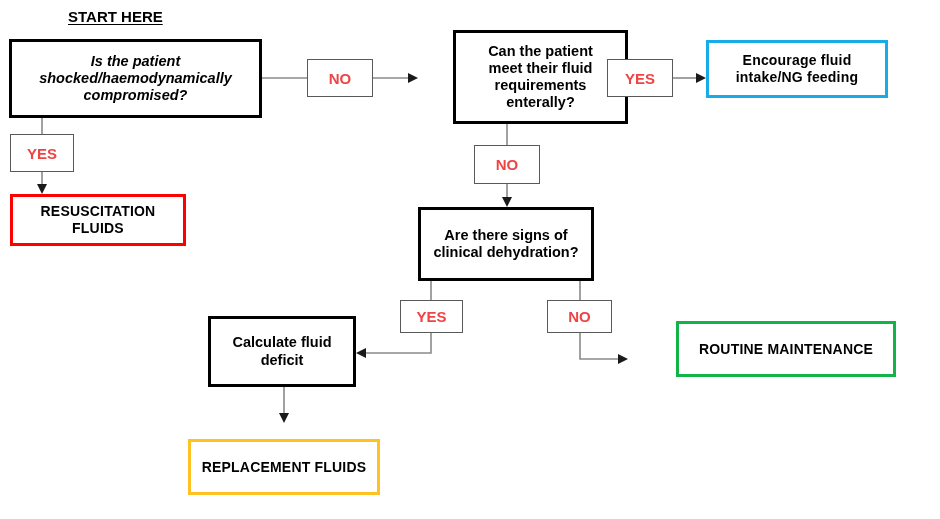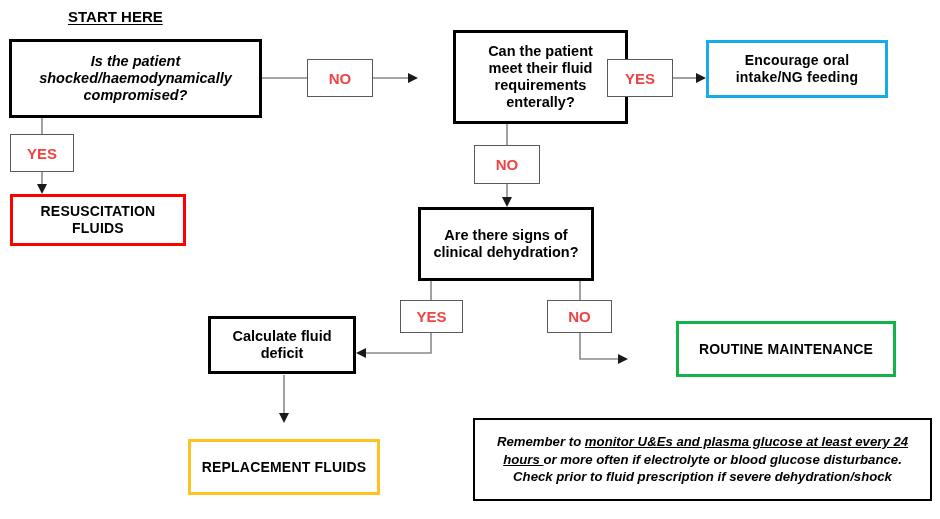--- a/index.html
+++ b/index.html
@@ -141,39 +141,36 @@
   </svg>
 
   <div class="caption" style="left:68px; top:8px;">START HERE</div>
 
   <div class="node decision" style="left:9px; top:39px; width:253px; height:79px; padding:0 7px;font-style:italic;">Is the patient shocked/haemodynamically compromised?</div>
 
   <div class="node terminal red" style="left:10px; top:194px; width:176px; height:52px;">RESUSCITATION FLUIDS</div>
 
   <div class="node decision" style="left:418px; top:30px; width:175px; height:94px; padding:0 24px;margin-left:35px;">Can the patient meet their fluid requirements enterally?</div>
 
-  <div class="node terminal cyan" style="left:706px; top:40px; width:182px; height:58px; padding:0 6px;">Encourage oral intake/NG feeding</div>
+  <div class="node terminal cyan" style="left:706px; top:40px; width:182px; height:58px; padding:0 6px;">Encourage fluid intake/NG feeding</div>
 
   <div class="node decision" style="left:418px; top:207px; width:176px; height:74px; padding:0 8px;">Are there signs of clinical dehydration?</div>
 
-  <div class="node decision" style="left:208px; top:316px; width:148px; height:58px; padding:8px 6px;">Calculate fluid deficit</div>
+  <div class="node decision" style="left:208px; top:316px; width:148px; height:71px; padding:8px 6px;">Calculate fluid deficit</div>
 
   <div class="node terminal gold" style="left:188px; top:423px; width:192px; height:56px;margin-top:16px;">REPLACEMENT FLUIDS</div>
 
   <div class="node terminal green" style="left:628px; top:321px; width:220px; height:56px;margin-left:48px;">ROUTINE MAINTENANCE</div>
 
   <div class="chip" style="left:307px; top:59px; width:66px; height:38px;">NO</div>
 
   <div class="chip" style="left:10px; top:134px; width:64px; height:38px;">YES</div>
 
   <div class="chip" style="left:607px; top:59px; width:66px; height:38px;">YES</div>
 
   <div class="chip" style="left:474px; top:145px; width:66px; height:39px;">NO</div>
 
   <div class="chip" style="left:400px; top:300px; width:63px; height:33px;">YES</div>
 
   <div class="chip" style="left:547px; top:300px; width:65px; height:33px;">NO</div>
 
-  <div class="note" style="left:473px; top:418px; width:459px; height:83px;">
-    <span><span>Remember to </span><u>monitor U&amp;Es and plasma glucose at least every 24 hours </u><span>or more often if electrolyte or blood glucose disturbance. Check prior to fluid prescription if severe dehydration/shock</span></span>
-  </div>
 
 </div>
 
 </body></html>

